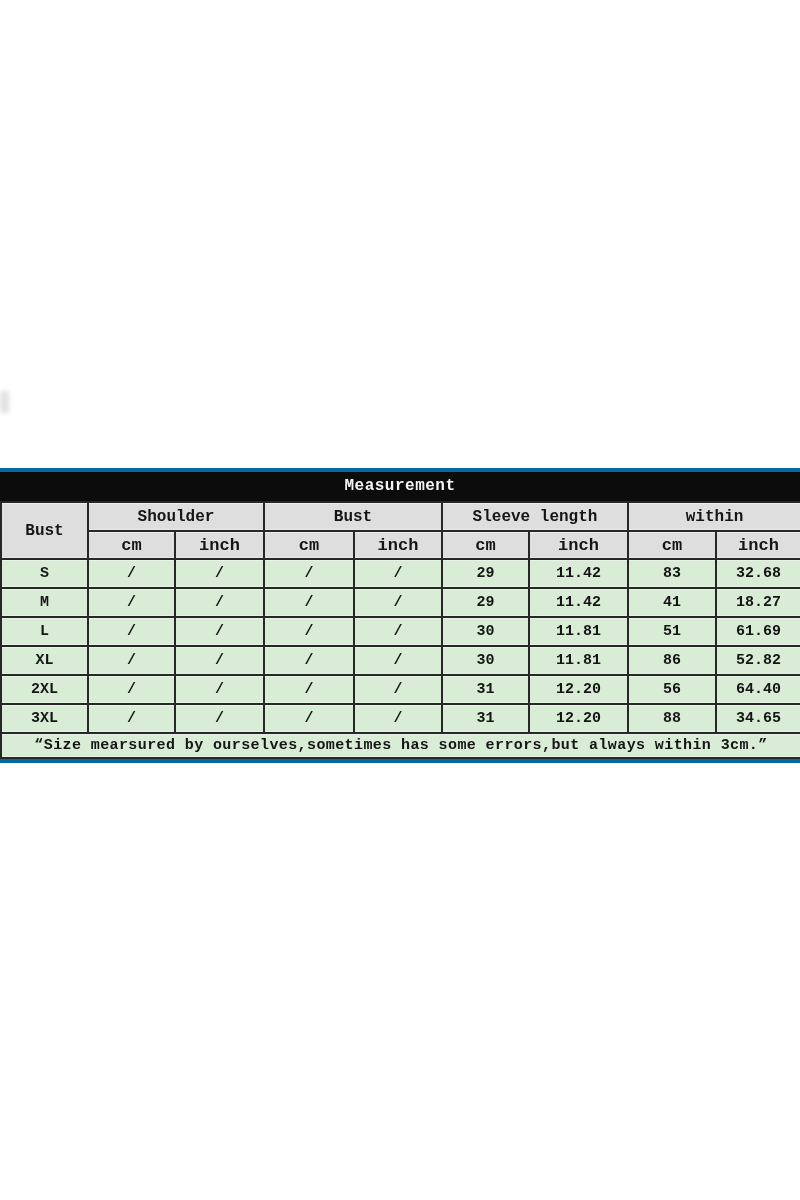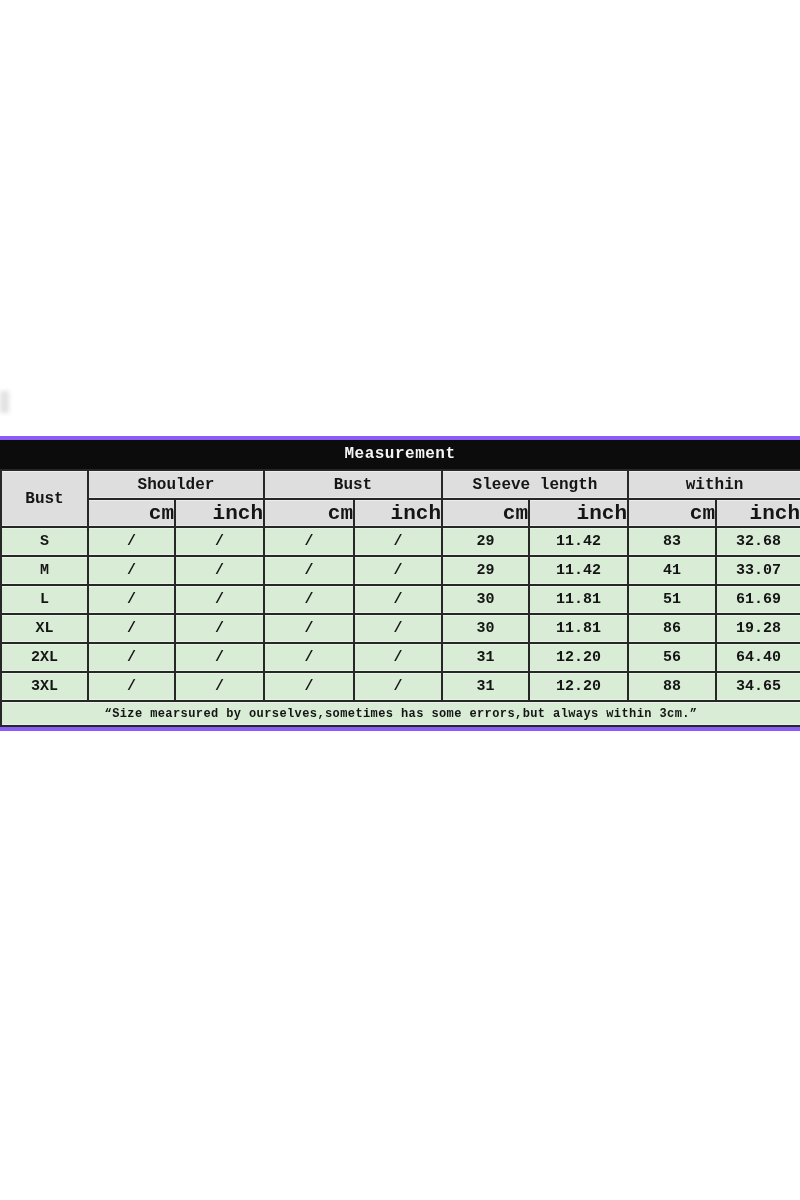--- a/index.html
+++ b/index.html
@@ -19,23 +19,23 @@
     left: 0;
     top: 391px;
     width: 9px;
     height: 22px;
     background: #e2e2e2;
     filter: blur(2px);
   }
   .measure-band {
     position: absolute;
     left: 0;
-    top: 436px;
+    top: 468px;
     width: 800px;
-    background: #8b5cf6;
+    background: #0369a1;
     padding: 4px 0;
     box-sizing: border-box;
   }
   .title-bar {
     background: #0c0c0c;
     color: #f4f4f4;
     height: 29px;
     line-height: 29px;
     text-align: center;
     font-size: 16px;
@@ -54,30 +54,30 @@
     font-weight: bold;
     padding: 0;
     overflow: hidden;
     box-shadow: inset 0 1px 0 rgba(255,255,255,0.45), inset 0 -1px 0 rgba(255,255,255,0.35);
   }
   .size-table thead th {
     background: #dedede;
     font-size: 16px;
   }
   .size-table .group-row th { height: 27px; }
-  .size-table .units-row th { height: 26px; font-size: 21px; text-align: right; }
+  .size-table .units-row th { height: 26px; font-size: 17px; }
   .size-table tbody td {
     background: #d8ecd6;
     height: 27px;
     font-size: 15px;
   }
   .size-table tbody td.size-cell { font-size: 15px; }
   .size-table .note-row td {
     height: 23px;
-    font-size: 12px;
+    font-size: 15px;
     letter-spacing: 0.4px;
   }
 </style>
 </head>
 <body>
 
 <div class="photo-artifact"></div>
 
 <div class="measure-band">
 
@@ -128,21 +128,21 @@
       </tr>
       <tr>
         <td class="size-cell">M</td>
         <td>/</td>
         <td>/</td>
         <td>/</td>
         <td>/</td>
         <td>29</td>
         <td>11.42</td>
         <td>41</td>
-        <td>33.07</td>
+        <td>18.27</td>
       </tr>
       <tr>
         <td class="size-cell">L</td>
         <td>/</td>
         <td>/</td>
         <td>/</td>
         <td>/</td>
         <td>30</td>
         <td>11.81</td>
         <td>51</td>
@@ -150,21 +150,21 @@
       </tr>
       <tr>
         <td class="size-cell">XL</td>
         <td>/</td>
         <td>/</td>
         <td>/</td>
         <td>/</td>
         <td>30</td>
         <td>11.81</td>
         <td>86</td>
-        <td>19.28</td>
+        <td>52.82</td>
       </tr>
       <tr>
         <td class="size-cell">2XL</td>
         <td>/</td>
         <td>/</td>
         <td>/</td>
         <td>/</td>
         <td>31</td>
         <td>12.20</td>
         <td>56</td>

